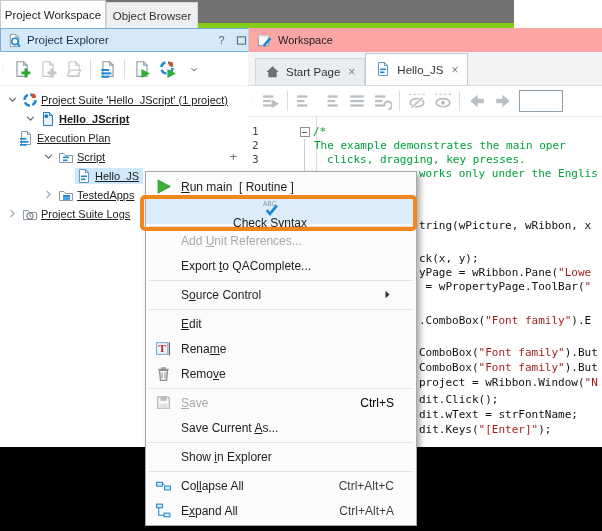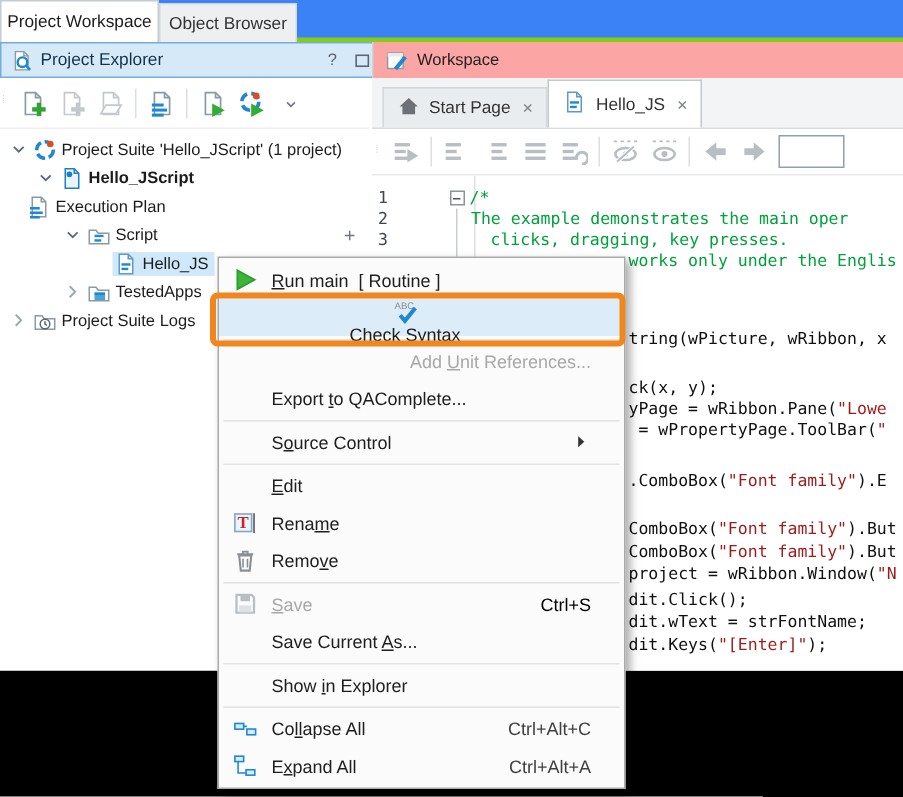--- a/index.html
+++ b/index.html
@@ -1,40 +1,40 @@
 <!DOCTYPE html>
 <html><head>
 <meta charset="utf-8">
 <style>
   html,body{margin:0;padding:0;}
   body{width:602px;height:531px;position:relative;overflow:hidden;background:#000;
        font-family:"Liberation Sans",sans-serif;}
   .window{position:absolute;left:0;top:0;width:602px;height:447px;background:#fff;}
 
   
-  .toptabs{position:absolute;left:0;top:0;width:602px;height:28px;background:#3b82f6;border-bottom:3px solid #84cc16;box-sizing:border-box;}
+  .toptabs{position:absolute;left:0;top:0;width:514px;height:28px;background:#737373;border-bottom:5px solid #84cc16;box-sizing:border-box;}
   .toptab{position:absolute;box-sizing:border-box;display:flex;align-items:center;justify-content:center;font-size:11.5px;color:#1c1c1c;white-space:nowrap;}
   .toptab.active{left:0;top:0;width:106px;height:28px;background:#fff;border:1px solid #c5cbd0;border-bottom:none;z-index:2;}
   .toptab.inactive{left:106px;top:2px;width:92px;height:26px;background:#edeff1;border:1px solid #d5d9dc;border-bottom:none;color:#333;}
 
   
   .pe{position:absolute;left:0;top:28px;width:246px;height:419px;background:#fff;}
   .pe-header{position:absolute;left:0;top:0;width:296px;height:24px;box-sizing:border-box;background:#d6e9f8;border:1px solid #74aedd;display:flex;align-items:center;gap:5px;padding:0 6px;font-size:11.5px;color:#16324a;}
   .pe-header .spacer{flex:1;}
   .hicon{width:15px;height:15px;display:flex;align-items:center;justify-content:center;color:#5c6670;font-size:11px;}
   .pe-toolbar{position:absolute;left:0;top:24px;width:246px;height:34px;display:flex;align-items:center;gap:1px;padding:0 1px;box-sizing:border-box;border-bottom:1px solid #edeff0;background:#fff;}
   .tbtn{width:25px;height:27px;display:flex;align-items:center;justify-content:center;flex:none;}
   .tsep{width:1px;height:20px;background:#dcdfe2;margin:0 3px;flex:none;}
   .pe-tree{position:absolute;left:0;top:58px;right:0;bottom:0;overflow:hidden;padding-top:4px;}
   .trow{height:19px;display:flex;align-items:center;font-size:11px;color:#1c1c1c;}
   .chev{width:17px;height:16px;flex:none;display:flex;align-items:center;justify-content:center;}
   .ticon{width:17px;height:16px;flex:none;display:flex;align-items:center;justify-content:center;}
   .selwrap{display:flex;align-items:center;}
   .selwrap.selected{background:#cfe9fa;}
-  .tlabel{white-space:nowrap;padding:1px 4px 1px 3px;}
+  .tlabel{white-space:nowrap;padding:1px 4px 1px 3px;text-decoration:underline;}
   .tlabel.bold{font-weight:bold;}
   .tplus{margin-left:auto;margin-right:9px;color:#6f767c;font-size:13px;line-height:1;}
 
   
   .ws{position:absolute;left:248px;top:28px;width:354px;height:419px;background:#fff;}
   .ws-header{position:absolute;left:0;top:0;width:354px;height:24px;background:#fca5a5;display:flex;align-items:center;gap:6px;padding:0 8px;font-size:11px;color:#222;box-sizing:border-box;border-left:1px solid #cdd2d6;}
   .ws-tabs{position:absolute;left:0;top:24px;width:354px;height:34px;background:#f2f4f5;display:flex;align-items:flex-end;padding-left:7px;box-sizing:border-box;border-bottom:1px solid #d9dcdf;}
   .wtab{display:flex;align-items:center;gap:6px;font-size:11.5px;color:#333;padding:0 9px;box-sizing:border-box;white-space:nowrap;}
   .wtab.inactive{background:#eaedef;border:1px solid #d3d7da;border-bottom:none;height:27px;}
   .wtab.active{background:#fff;border:1px solid #c2c8cd;border-bottom:none;height:32px;position:relative;z-index:2;}
@@ -53,21 +53,21 @@
   .c-comment{color:#00A13D;}
   .c-code{color:#101010;}
   .c-string{color:#9E1B1B;}
 
   
   .menu{position:absolute;left:145px;top:171px;width:272px;box-sizing:border-box;background:#fbfbfb;border:1px solid #a9a9a9;box-shadow:3px 3px 6px rgba(0,0,0,.35);padding:2px 0;z-index:10;}
   .mitem{height:25px;display:flex;align-items:center;font-size:12px;color:#1e1e1e;padding-right:22px;}
   .micon{width:35px;flex:none;display:flex;align-items:center;justify-content:center;}
   .mlabel{white-space:pre;}
   .msc{margin-left:auto;color:#3f3f3f;padding-left:18px;white-space:nowrap;}
-  .mitem.disabled{color:#a8a8a8;justify-content:flex-end;}
+  .mitem.disabled{color:#a8a8a8;}
   .mitem.disabled .msc{color:#000000;}
   .mitem.hl{background:#dcedf9;flex-direction:column;}
   .msub{margin-left:auto;display:flex;align-items:center;}
   .msep{height:1px;background:#e2e2e2;margin:1.5px 3px;}
 
   
   .callout{position:absolute;left:140px;top:195px;width:277px;height:36px;box-sizing:border-box;border:4px solid #F0861C;border-radius:5px;z-index:20;pointer-events:none;}
 </style>
 </head>
 <body>

